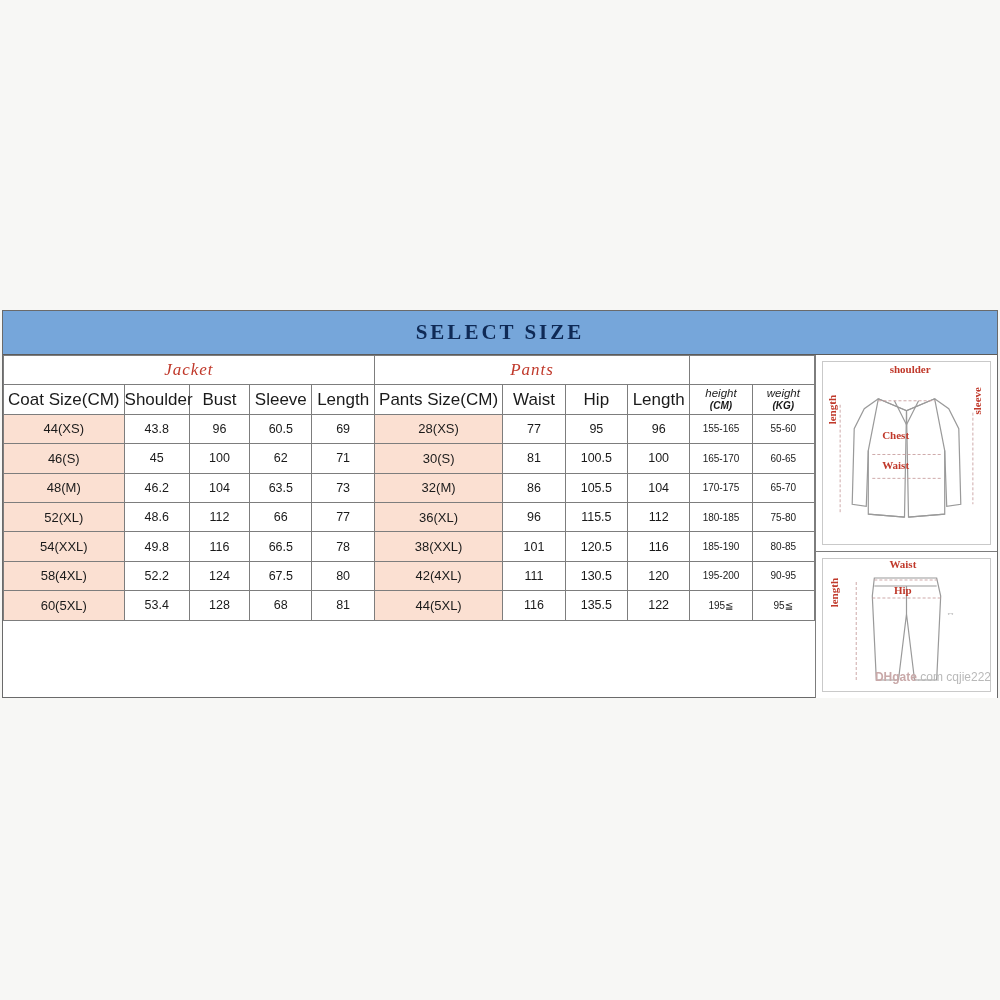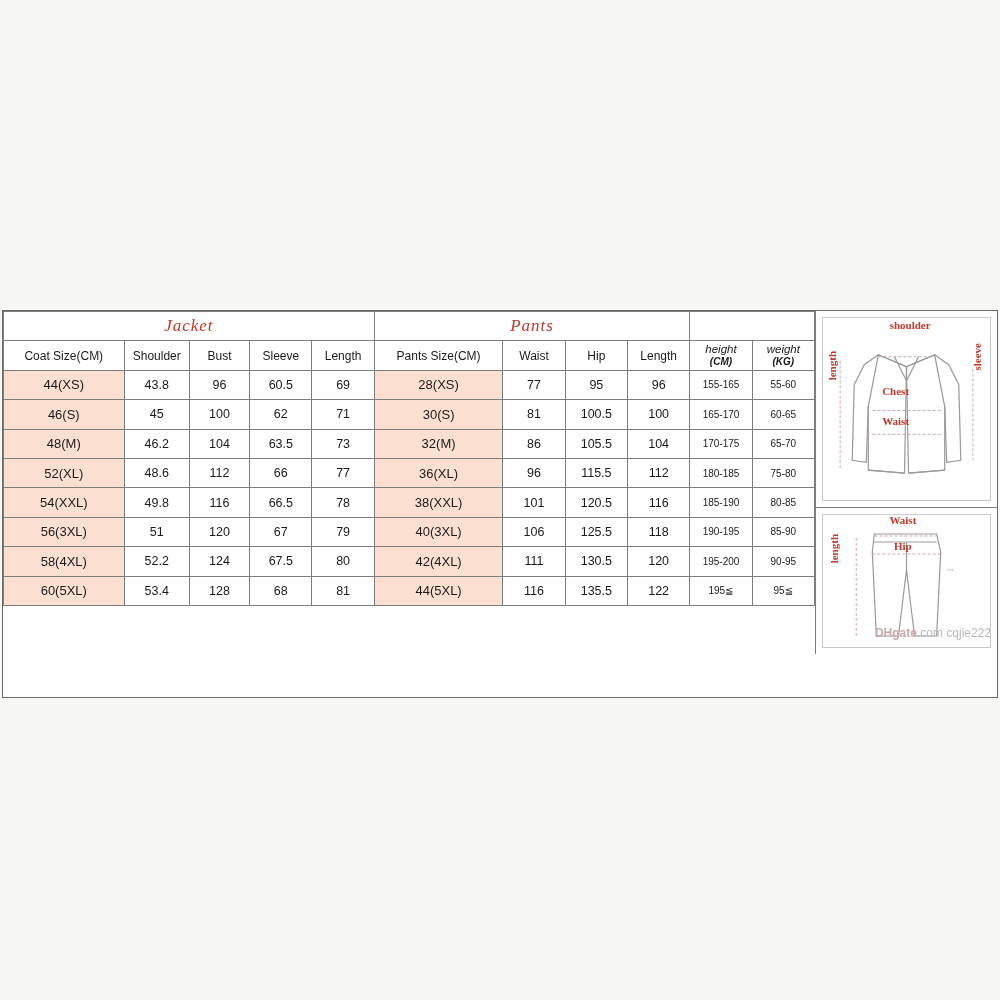--- a/index.html
+++ b/index.html
@@ -78,21 +78,21 @@
     font-size: 17px;
     color: #c0392b;
     letter-spacing: 1px;
     height: 40px;
   }
   .grp.blank {
     background: #ffffff;
   }
   .hdr td {
     font-weight: 700;
-    font-size: 12px;
+    font-size: 17px;
     height: 42px;
     background: #ffffff;
   }
   .hdr td.small {
     font-size: 11.5px;
     line-height: 1.15;
     font-style: italic;
   }
   .sub {
     display: block;
@@ -173,20 +173,23 @@
     height: 100%;
   }
 </style>
 </head>
 <body>
 
 <div id="page">
 
   <div class="chart-wrap">
 
+    <div class="title-bar">
+      <span class="title-text">SELECT  SIZE</span>
+    </div>
 
     <div class="body-row">
 
       <div class="tables">
         <table class="sz">
           <colgroup>
             <col style="width:120px">
             <col style="width:65px">
             <col style="width:60px">
             <col style="width:62px">
@@ -281,33 +284,20 @@
               <td class="val">49.8</td>
               <td class="val">116</td>
               <td class="val">66.5</td>
               <td class="val">78</td>
               <td class="lbl">38(XXL)</td>
               <td class="val">101</td>
               <td class="val">120.5</td>
               <td class="val">116</td>
               <td class="hw">185-190</td>
               <td class="hw">80-85</td>
-            </tr>
-            <tr>
-              <td class="lbl">56(3XL)</td>
-              <td class="val">51</td>
-              <td class="val">120</td>
-              <td class="val">67</td>
-              <td class="val">79</td>
-              <td class="lbl">40(3XL)</td>
-              <td class="val">106</td>
-              <td class="val">125.5</td>
-              <td class="val">118</td>
-              <td class="hw">190-195</td>
-              <td class="hw">85-90</td>
             </tr>
             <tr>
               <td class="lbl">58(4XL)</td>
               <td class="val">52.2</td>
               <td class="val">124</td>
               <td class="val">67.5</td>
               <td class="val">80</td>
               <td class="lbl">42(4XL)</td>
               <td class="val">111</td>
               <td class="val">130.5</td>

